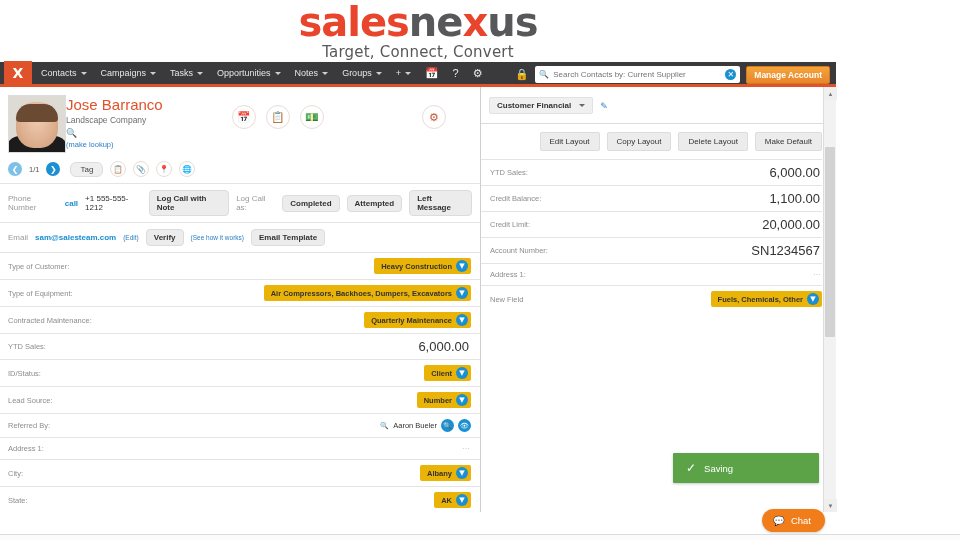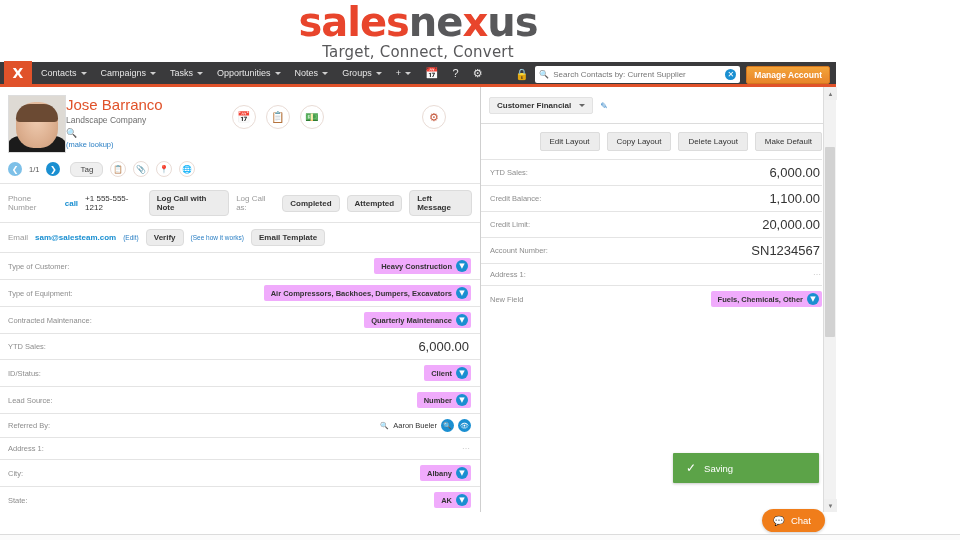--- a/index.html
+++ b/index.html
@@ -174,21 +174,21 @@
 
   
   .field-row {
     display:flex;align-items:center;justify-content:space-between;
     border-top:1px solid #e4e4e4; padding: 5px 9px 5px 8px;
     min-height: 22px;
   }
   .field-label { font-size:7.5px;color:#8d8d8d; }
   .field-value-plain { font-size:13px;color:#333; padding-right:2px;}
   .chip {
-    display:flex;align-items:center;gap:4px;background:#f0abfc;
+    display:flex;align-items:center;gap:4px;background:#eab308;
     border-radius:2px;padding:2px 3px 2px 7px;
   }
   .chip-text { font-size:7.5px;color:#333;font-weight:bold;white-space:nowrap; }
   .chev {
     width:12px;height:12px;border-radius:50%;background:#1a8fd1;
     display:flex;align-items:center;justify-content:center;
     color:#fff;font-size:7px;cursor:pointer;flex:0 0 12px;
     font-family:"DejaVu Sans",sans-serif;
   }
   .dots { color:#c9c9c9; font-size:8px; letter-spacing:1px; }

